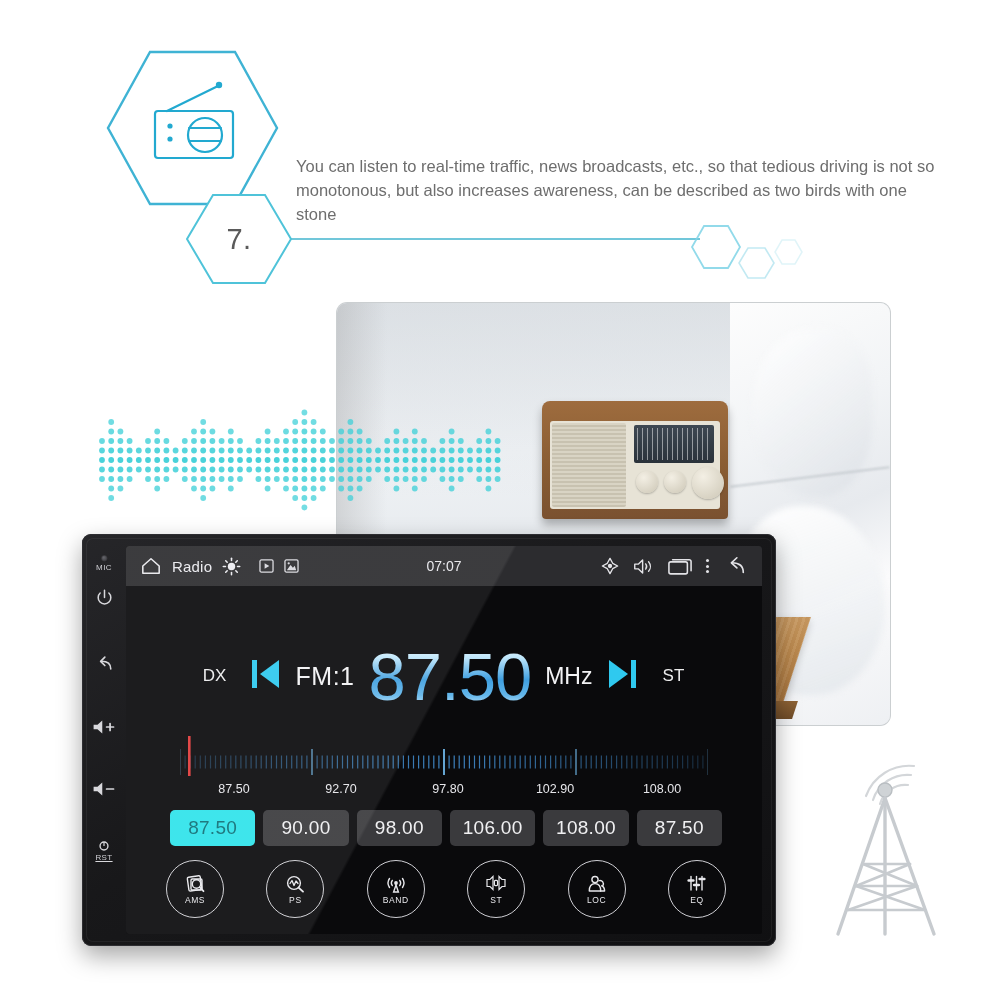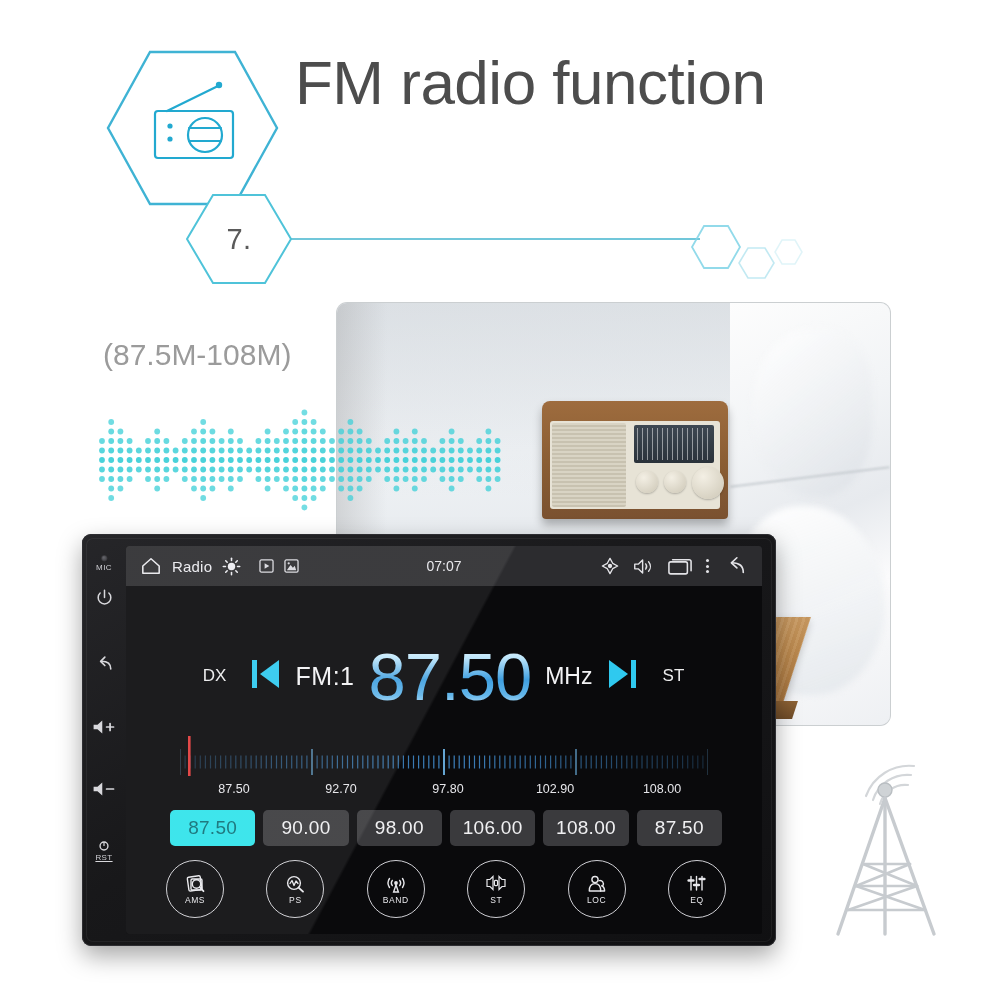--- a/index.html
+++ b/index.html
@@ -275,31 +275,30 @@
 
   <div class="connector"></div>
 
   <div class="hex-num">
     <svg width="108" height="92" viewBox="0 0 108 92">
       <polygon points="28,2 80,2 106,46 80,90 28,90 2,46" fill="#ffffff" stroke="#4fc3d9" stroke-width="2"></polygon>
     </svg>
     <div class="hex-num-label">7.</div>
   </div>
 
-  <div class="title">FM radio function</div>
+  <div class="subtitle">You can listen to real-time traffic, news broadcasts, etc., so that tedious driving is not so monotonous, but also increases awareness, can be described as two birds with one stone</div>
 
   <div class="deco-hexes">
     <svg width="120" height="72" viewBox="0 0 120 72">
       <polygon points="14,6 38,6 50,27 38,48 14,48 2,27" fill="none" stroke="#7fd3e6" stroke-width="1.8" opacity=".85"></polygon>
       <polygon points="58,28 75,28 84,43 75,58 58,58 49,43" fill="none" stroke="#a8e0ec" stroke-width="1.6" opacity=".7"></polygon>
       <polygon points="92,20 105,20 112,32 105,44 92,44 85,32" fill="none" stroke="#cbecf3" stroke-width="1.5" opacity=".6"></polygon>
     </svg>
   </div>
 
-  <div class="freq-range">(87.5M-108M)</div>
 
   <div class="photo">
     <div class="wall"></div>
     <div class="wall-corner"></div>
     <div class="wall-shadow"></div>
     <div class="bed">
       <div class="bed-fold"></div>
       <div class="bed-fold2"></div>
       <div class="bed-line"></div>
     </div>

